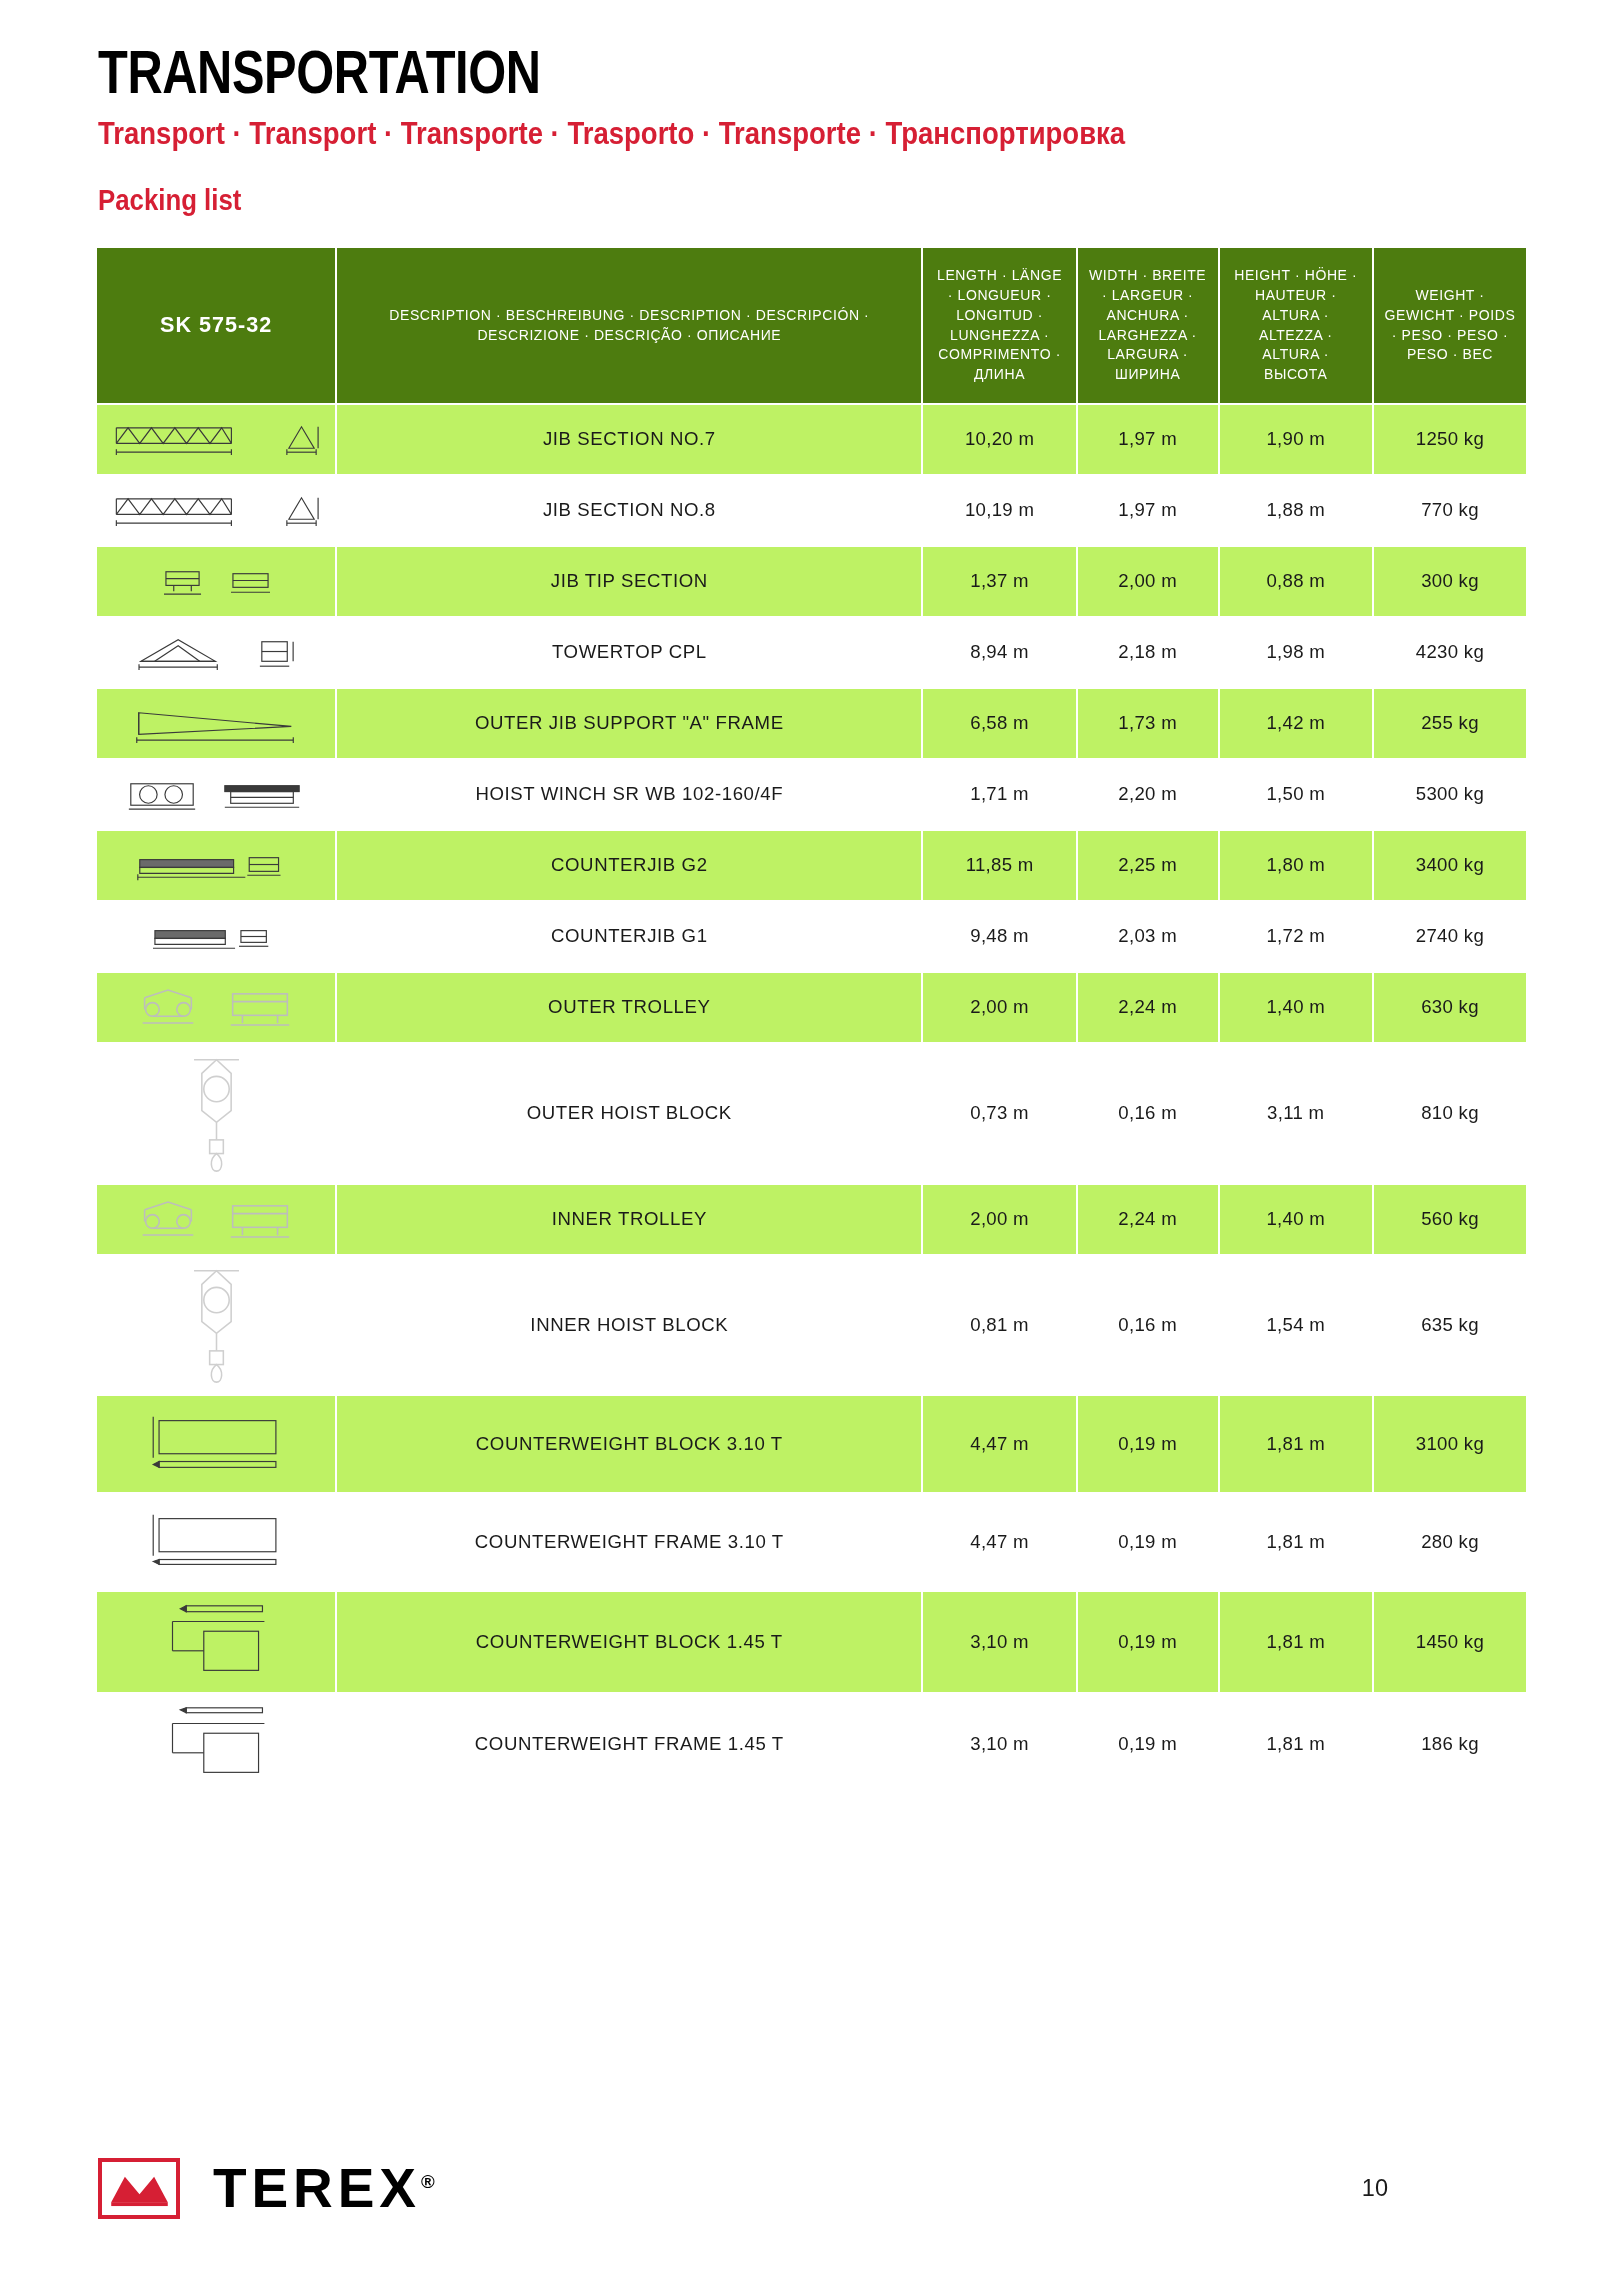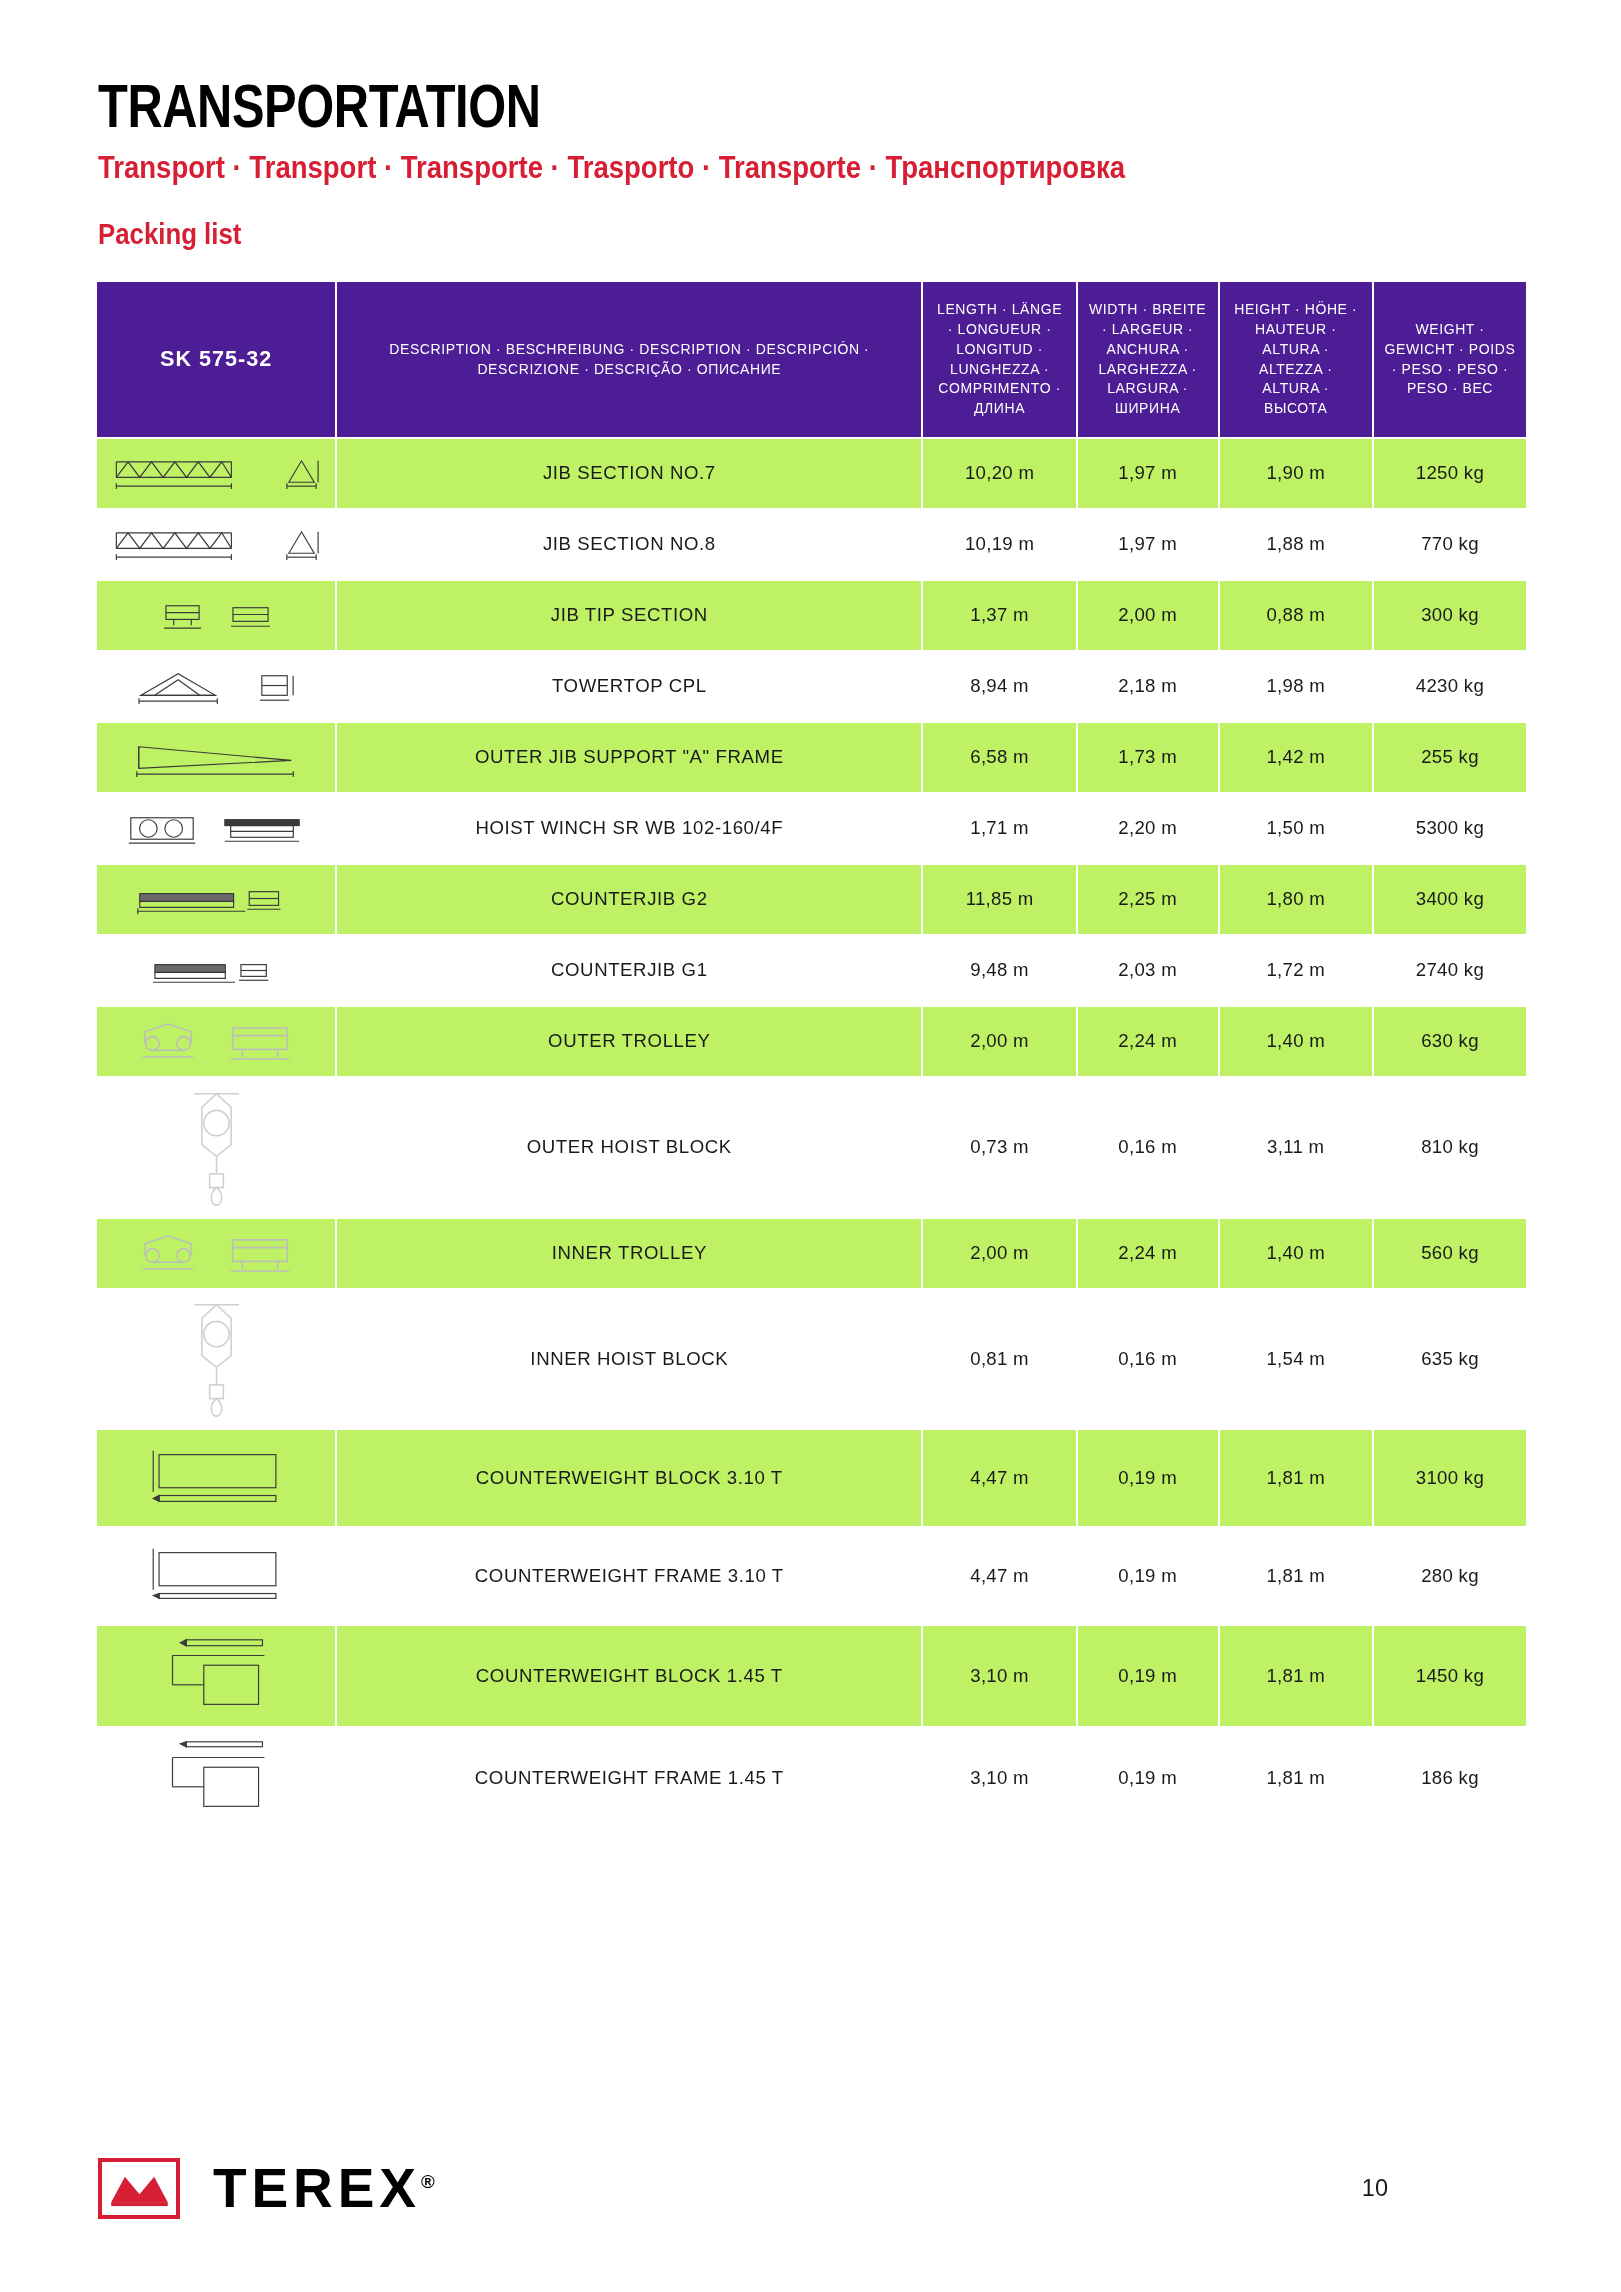--- a/index.html
+++ b/index.html
@@ -12,21 +12,21 @@
     height: 2293px;
     font-family: "Liberation Sans", sans-serif;
     color: #1a1a1a;
     position: relative;
     overflow: hidden;
   }
   .page {
     width: 1478px;
     height: 2293px;
     box-sizing: border-box;
-    padding: 76px 90px 0 98px;
+    padding: 42px 90px 0 98px;
     position: relative;
   }
 
   
   .title {
     font-family: "Liberation Sans Narrow", "Liberation Sans", sans-serif;
     font-size: 61px;
     font-weight: 700;
     letter-spacing: -0.5px;
     color: #000000;
@@ -67,21 +67,21 @@
     margin-left: -2.9px;
   }
   table.packing col.c-icon  { width: 233px; }
   table.packing col.c-desc  { width: 572px; }
   table.packing col.c-len   { width: 149px; }
   table.packing col.c-wid   { width: 137px; }
   table.packing col.c-hgt   { width: 149px; }
   table.packing col.c-wgt   { width: 149px; }
 
   thead th {
-    background: #4c1d95;
+    background: #4d7c0f;
     color: #ffffff;
     font-size: 14px;
     font-weight: 400;
     letter-spacing: 0.6px;
     line-height: 1.42;
     padding: 17.6px 9.8px;
     vertical-align: middle;
     text-align: center;
     height: 108px;
     box-sizing: border-box;

